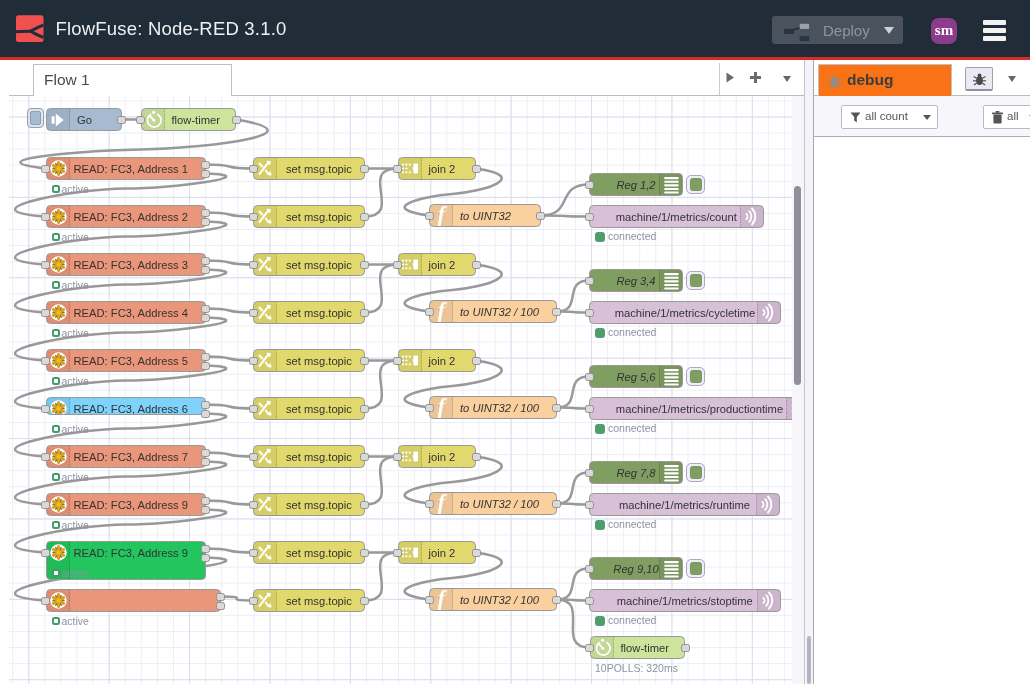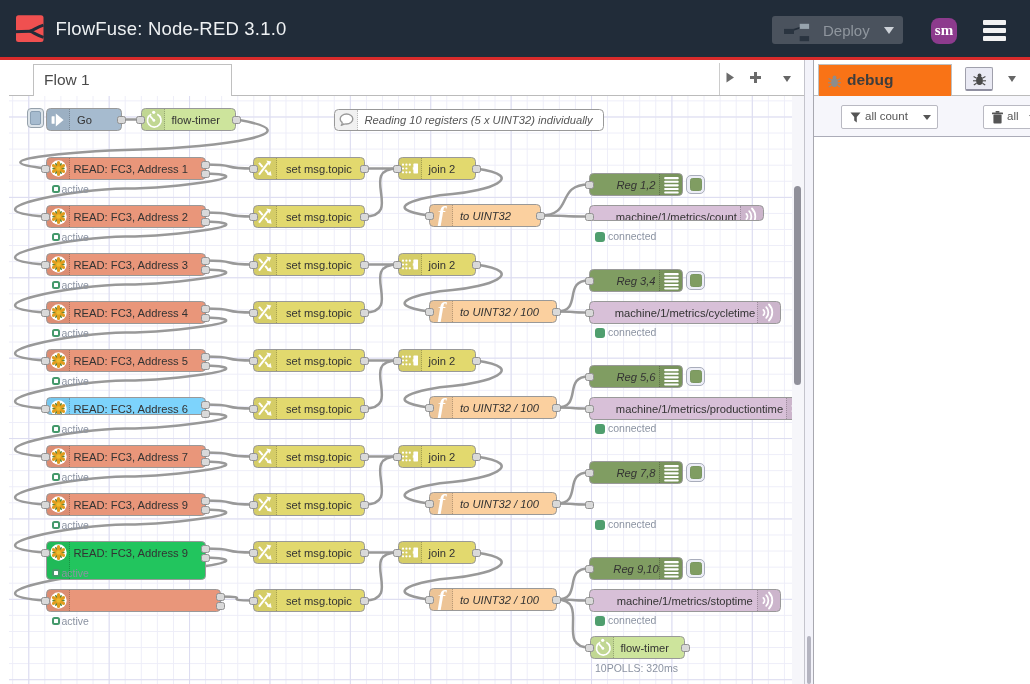--- a/index.html
+++ b/index.html
@@ -236,32 +236,20 @@
                 <path d="M11.9 12.4 L8.1 8.1" stroke-width="1.7"></path>
               </g>
               <circle cx="11.9" cy="12.4" r="1.4" fill="#fff"></circle>
               <circle cx="11.7" cy="4.3" r="1.6" fill="#fff"></circle>
             </svg>
           </div>
           <div class="nlabel " style="left:30px;right:0;text-align:left;">flow-timer</div>
         </div>
         <div class="port" style="left:136.0px;top:115.5px"></div>
         <div class="port" style="left:231.5px;top:115.5px"></div>
-        <div class="node" style="left:333.5px;top:109px;width:270.5px;height:21.5px;background:#fff">
-          <div class="nicon" style="left:0;border-right:1px dotted rgba(0,0,0,0.22);width:23px">
-            <svg width="23" height="22" viewBox="0 0 23 22">
-              <g>
-                <ellipse cx="11.5" cy="10" rx="6.3" ry="5" fill="#fff" stroke="#9a9a9a" stroke-width="1.4"></ellipse>
-                <path d="M7.6 13.4 L6.2 16.4 L10.4 14.6 Z" fill="#fff" stroke="#9a9a9a" stroke-width="1.2" stroke-linejoin="round"></path>
-                <path d="M7.9 12.9 L10.6 13.9" stroke="#fff" stroke-width="2"></path>
-              </g>
-            </svg>
-          </div>
-          <div class="nlabel lcomment" style="left:30px;right:0;text-align:left;font-style:italic;">Reading 10 registers (5 x UINT32) individually</div>
-        </div>
         <div class="node" style="left:45.5px;top:157px;width:160px;height:23px;background:#e9967a">
           <div class="nicon" style="left:0;border-right:1px dotted rgba(0,0,0,0.22);width:23px">
             <svg width="23" height="23" viewBox="0 0 23 23">
               <circle cx="11.5" cy="11.5" r="8.2" fill="#fff"></circle>
               <g stroke="#5b8633" stroke-width="1.7" stroke-linecap="round" transform="rotate(30 11.5 11.5)">
                 <path d="M11.5 6.2 V16.8"></path>
                 <path d="M6.9 8.8 L16.1 14.2"></path>
                 <path d="M6.9 14.2 L16.1 8.8"></path>
               </g>
               <g stroke="#e09c1e" stroke-width="3" stroke-linecap="round">
@@ -715,21 +703,21 @@
                 <rect x="4.2" y="14.9" width="14.5" height="2.1" rx="0.8"></rect>
                 <rect x="4.2" y="18.5" width="14.5" height="2.1" rx="0.8"></rect>
               </g>
             </svg>
           </div>
           <div class="nlabel " style="left:0;right:0;text-align:center;font-style:italic;">Reg 1,2</div>
         </div>
         <div class="port" style="left:584.5px;top:180.5px"></div>
         <div style="position:absolute;left:685.5px;top:175.2px;width:19.5px;height:18.5px;background:#edeef7;border:1.2px solid #a9adbb;border-radius:5px"></div>
         <div style="position:absolute;left:689.5px;top:178.2px;width:12px;height:12.5px;background:#809d62;border:1px solid #7a9760;border-radius:2.5px"></div>
-        <div class="node" style="left:589px;top:205px;width:174.5px;height:16px;background:#d8c0d8">
+        <div class="node" style="left:589px;top:205px;width:174.5px;height:23px;background:#d8c0d8">
           <div class="nicon" style="right:0;border-left:1px dotted rgba(0,0,0,0.22);width:23px">
             <svg width="22" height="23" viewBox="0 0 22 23">
               <g stroke="#fff" fill="none" stroke-width="1.8" stroke-linecap="round">
                 <path d="M5.4 8.9 A3.7 3.7 0 0 1 5.4 14.1"></path>
                 <path d="M8.2 6.2 A7.6 7.6 0 0 1 8.2 16.8"></path>
                 <path d="M11.0 3.5 A11.4 11.4 0 0 1 11.0 19.5"></path>
               </g>
             </svg>
           </div>
           <div class="nlabel " style="left:0;right:0;text-align:center;">machine/1/metrics/count</div>
@@ -904,20 +892,32 @@
                 <rect x="4.2" y="14.9" width="14.5" height="2.1" rx="0.8"></rect>
                 <rect x="4.2" y="18.5" width="14.5" height="2.1" rx="0.8"></rect>
               </g>
             </svg>
           </div>
           <div class="nlabel " style="left:0;right:0;text-align:center;font-style:italic;">Reg 7,8</div>
         </div>
         <div class="port" style="left:584.5px;top:468.5px"></div>
         <div style="position:absolute;left:685.5px;top:463.2px;width:19.5px;height:18.5px;background:#edeef7;border:1.2px solid #a9adbb;border-radius:5px"></div>
         <div style="position:absolute;left:689.5px;top:466.2px;width:12px;height:12.5px;background:#809d62;border:1px solid #7a9760;border-radius:2.5px"></div>
+        <div class="node" style="left:589px;top:493px;width:191px;height:23px;background:#d8c0d8">
+          <div class="nicon" style="right:0;border-left:1px dotted rgba(0,0,0,0.22);width:23px">
+            <svg width="22" height="23" viewBox="0 0 22 23">
+              <g stroke="#fff" fill="none" stroke-width="1.8" stroke-linecap="round">
+                <path d="M5.4 8.9 A3.7 3.7 0 0 1 5.4 14.1"></path>
+                <path d="M8.2 6.2 A7.6 7.6 0 0 1 8.2 16.8"></path>
+                <path d="M11.0 3.5 A11.4 11.4 0 0 1 11.0 19.5"></path>
+              </g>
+            </svg>
+          </div>
+          <div class="nlabel " style="left:0;right:0;text-align:center;">machine/1/metrics/runtime</div>
+        </div>
         <div class="port" style="left:584.5px;top:500.5px"></div>
         <div class="sfill" style="left:594.5px;top:520px"></div>
         <div class="stext" style="left:608.0px;top:518px">connected</div>
         <div class="node" style="left:397.5px;top:541px;width:78.5px;height:23px;background:#e2d96e">
           <div class="nicon" style="left:0;border-right:1px dotted rgba(0,0,0,0.22);width:23px">
             <svg width="22" height="23" viewBox="0 0 22 23">
               <g fill="#fff">
                 <circle cx="4" cy="7.7" r="1.1"></circle>
                 <circle cx="7.4" cy="7.7" r="1.1"></circle>
                 <circle cx="10.8" cy="7.7" r="1.1"></circle>

